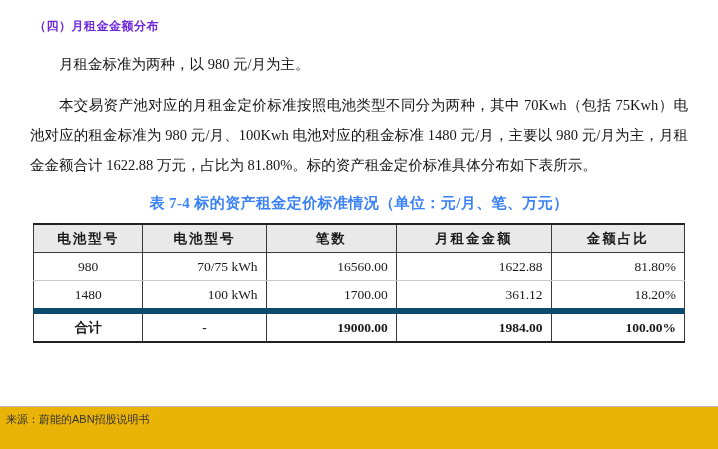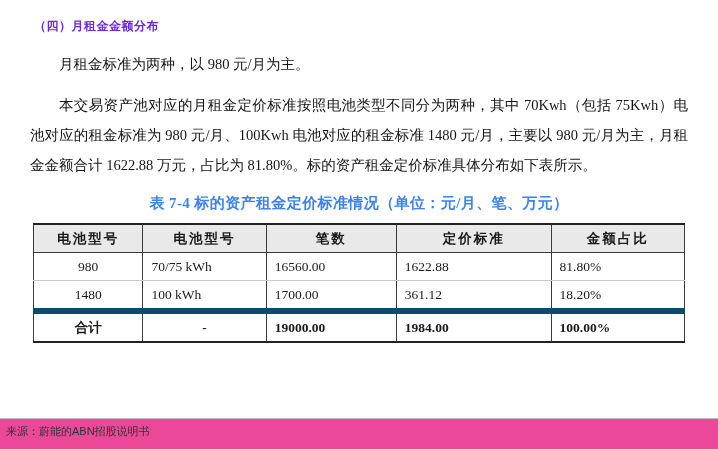--- a/index.html
+++ b/index.html
@@ -72,59 +72,59 @@
   }
   table.data tbody td {
     border-bottom: 1px solid #c9c9c9;
   }
   table.data tbody tr:last-child td {
     border-bottom: 2px solid #222;
     border-top: 6px solid #0c4a6e;
     font-weight: bold;
   }
   table.data td.c { text-align: center; }
-  table.data td.r { text-align: left; }
+  table.data td.r { text-align: right; }
   .col-0 { width: 108px; }
   .col-1 { width: 124px; }
   .col-2 { width: 128px; }
   .col-3 { width: 160px; }
   .col-4 { width: 132px; }
   .source {
     position: absolute;
     left: 0;
     bottom: 0;
     width: 718px;
     border-top: 1px solid #b9b9b9;
     font-size: 11px;
     color: #333;
     font-family: "Liberation Sans", sans-serif;
-    padding: 5px 0 10px 6px;
+    padding: 5px 0 22px 6px;
     box-sizing: border-box;
-    background: #ec4899;
+    background: #eab308;
   }
 </style>
 </head>
 <body>
 
 <div class="page">
 
   <div class="section-heading">（四）月租金金额分布</div>
 
   <p class="para tight">月租金标准为两种，以 980 元/月为主。</p>
   <p class="para">本交易资产池对应的月租金定价标准按照电池类型不同分为两种，其中 70Kwh（包括 75Kwh）电池对应的租金标准为 980 元/月、100Kwh 电池对应的租金标准 1480 元/月，主要以 980 元/月为主，月租金金额合计 1622.88 万元，占比为 81.80%。标的资产租金定价标准具体分布如下表所示。</p>
 
   <div class="table-caption">表 7-4 标的资产租金定价标准情况（单位：元/月、笔、万元）</div>
 
   <table class="data">
     <thead>
       <tr>
         <th class="col-0">电池型号</th>
         <th class="col-1">电池型号</th>
         <th class="col-2">笔数</th>
-        <th class="col-3">定价标准</th>
+        <th class="col-3">月租金金额</th>
         <th class="col-4">金额占比</th>
       </tr>
     </thead>
     <tbody>
       <tr>
         <td class="c col-0">980</td>
         <td class="r col-1">70/75 kWh</td>
         <td class="r col-2">16560.00</td>
         <td class="r col-3">1622.88</td>
         <td class="r col-4">81.80%</td>

